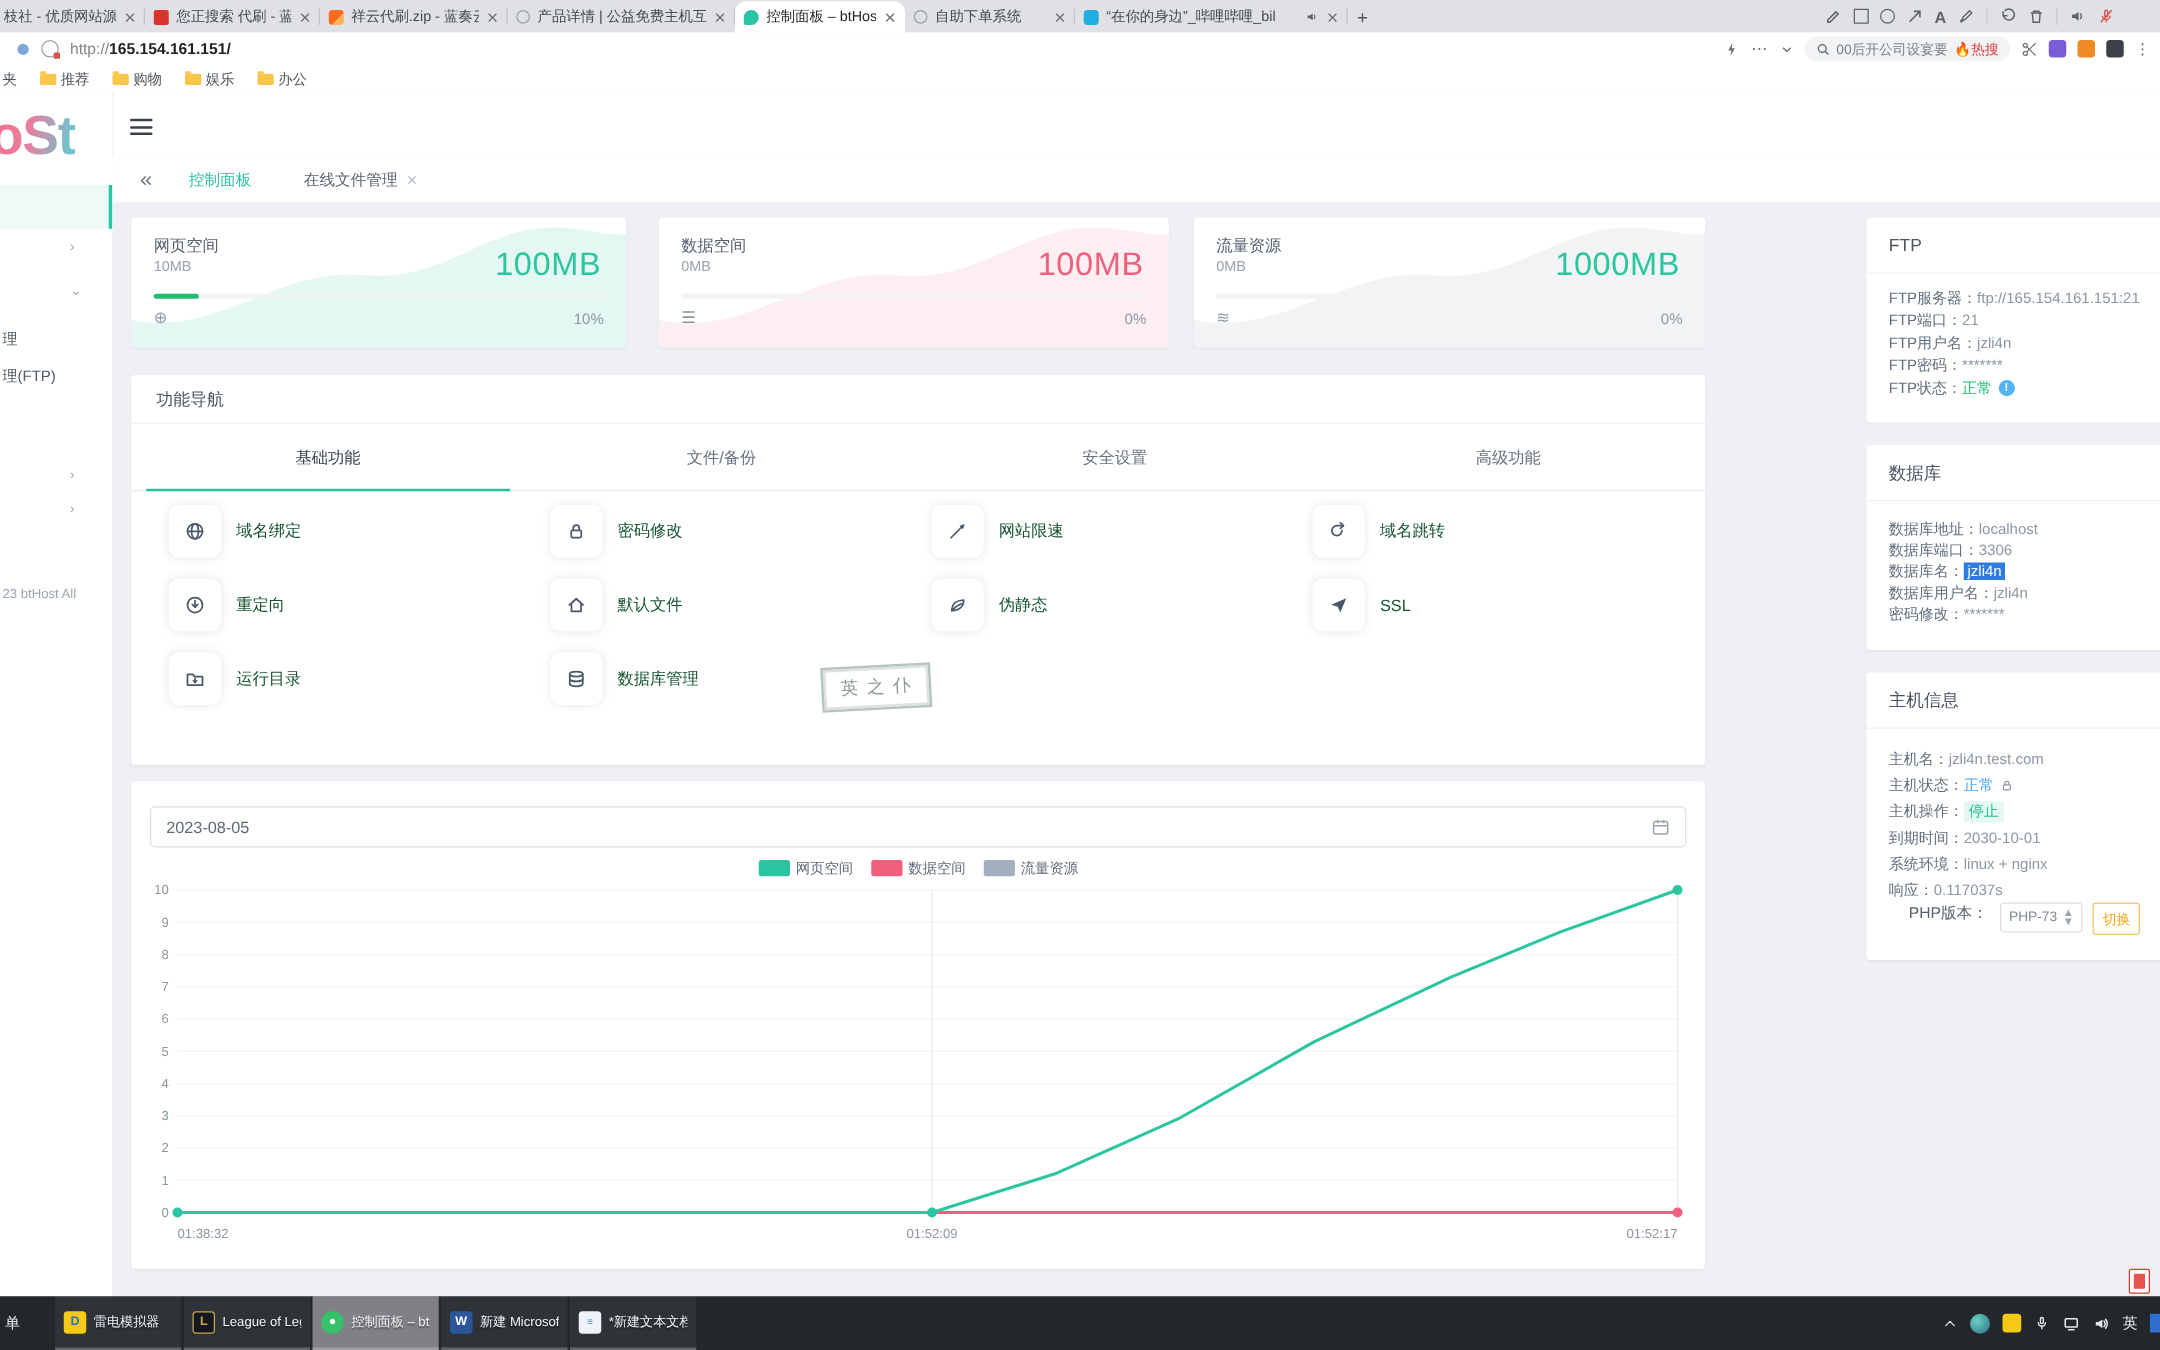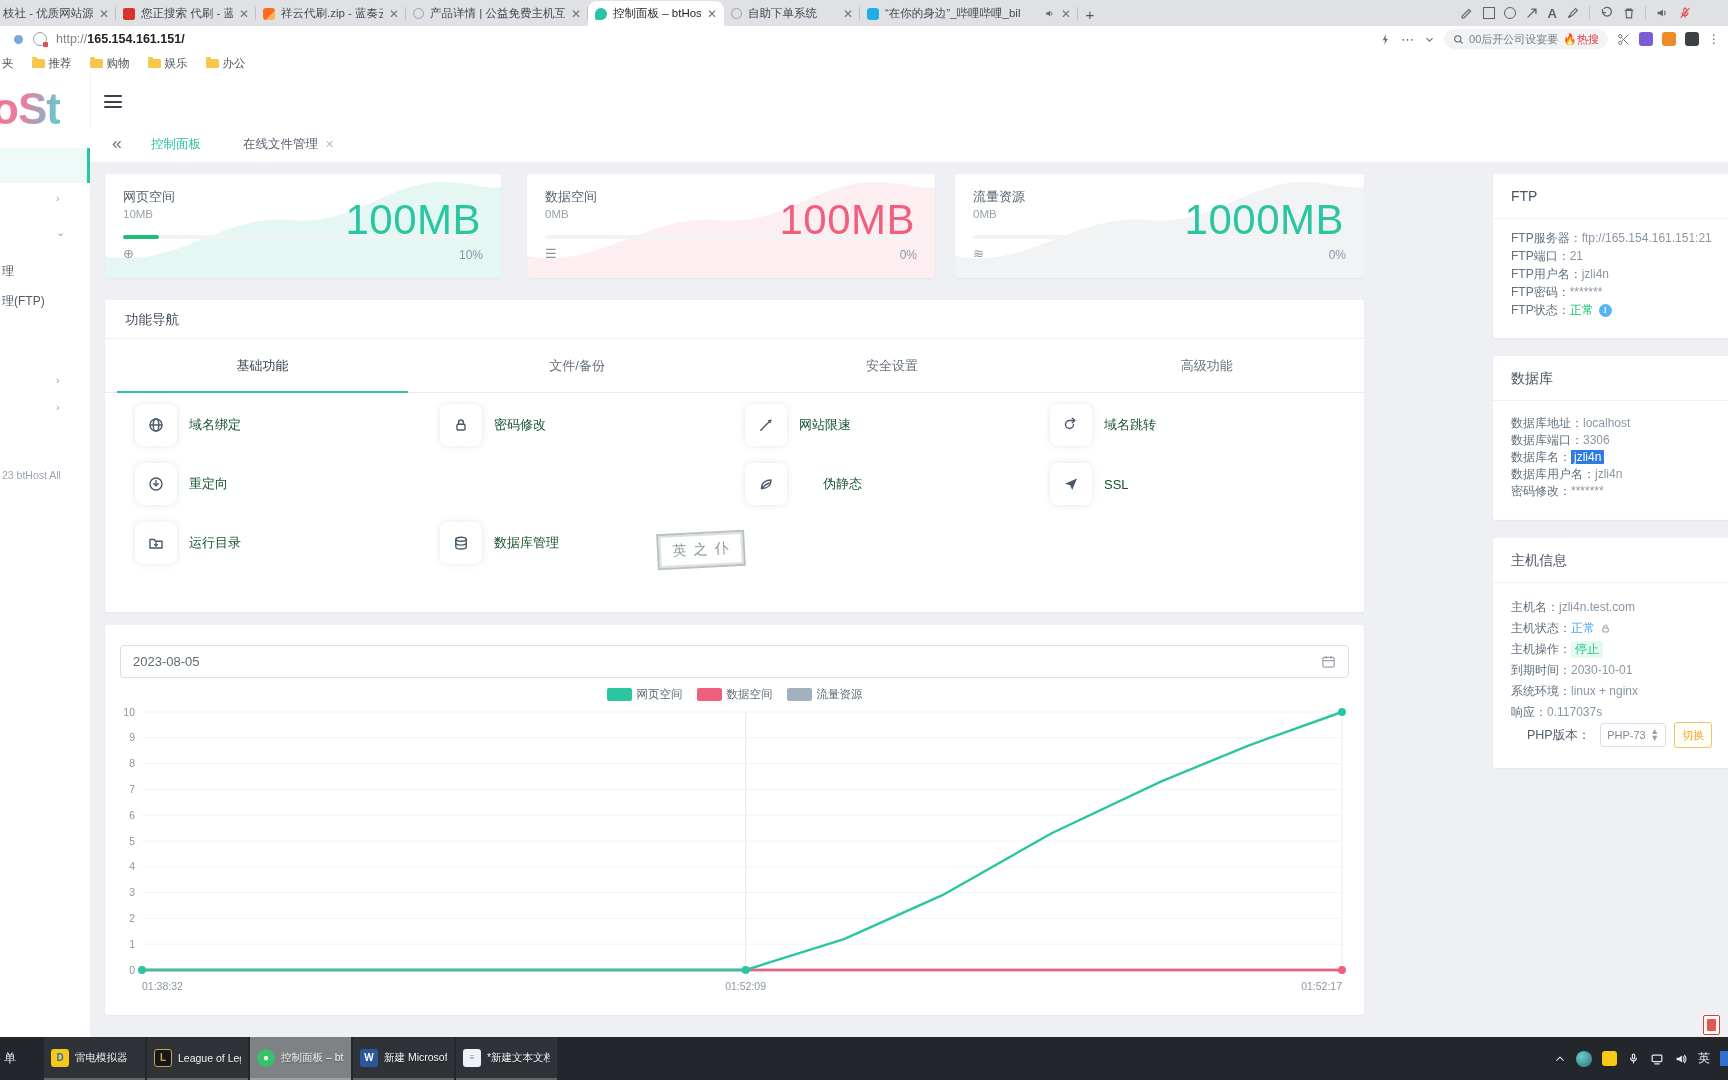--- a/index.html
+++ b/index.html
@@ -74,21 +74,21 @@
   .content{position:absolute;top:162px;left:90px;right:0;bottom:43px;background:#eef0f3;}
   .card{position:absolute;background:#fff;border-radius:3px;box-shadow:0 1px 2px rgba(31,45,61,.05);}
   
   .stat{height:104px;overflow:hidden;}
   .wave{position:absolute;inset:0;width:100%;height:100%;}
   .wave-teal path{fill:rgba(43,197,162,.13);}
   .wave-pink path{fill:rgba(240,96,126,.11);}
   .wave-gray path{fill:rgba(148,163,178,.13);}
   .stat .t{position:absolute;left:18px;top:14px;font-size:13px;color:#55616e;}
   .stat .u{position:absolute;left:18px;top:34px;font-size:11.5px;color:#97a2ae;}
-  .stat .v{position:absolute;right:20px;top:22px;font-size:42px;letter-spacing:.5px;}
+  .stat .v{position:absolute;right:20px;top:22px;font-size:26px;letter-spacing:.5px;}
   .stat .track{position:absolute;left:18px;right:18px;top:61px;height:4px;background:#f1f3f5;border-radius:2px;}
   .stat .fill{position:absolute;left:0;top:0;bottom:0;border-radius:2px;background:#21bd73;}
   .stat .ic{position:absolute;left:18px;top:72px;font-size:13px;color:#8b97a4;}
   .stat .pc{position:absolute;right:18px;top:74px;font-size:12px;color:#8b97a4;}
   
   .fn-title{position:absolute;left:20px;top:11px;font-size:13.5px;color:#47525e;}
   .fn-div{position:absolute;left:0;right:0;top:38px;height:1px;background:#eef0f2;}
   .fn-tabs{position:absolute;left:0;right:0;top:39px;height:53px;display:flex;border-bottom:1px solid #e9ebee;}
   .fn-tab{flex:1;display:flex;align-items:center;justify-content:center;font-size:13px;color:#67727e;position:relative;text-align:right;}
   .fn-tab.active{color:#39434e;}
@@ -116,21 +116,21 @@
   .prow{position:absolute;left:18px;right:12px;height:18px;font-size:12px;white-space:nowrap;display:flex;align-items:center;}
   .plabel{color:#61707f;}
   .pvalue{color:#8b97a4;}
   .v-green{color:#19be6b;}
   .v-blue{color:#4aa8f0;}
   .v-sel{background:#2e7ce0;color:#fff;padding:0 3px;}
   .v-pill{color:#27c28b;background:#e4f9f0;padding:0 4px;border-radius:2px;}
   .infoc{width:13px;height:13px;border-radius:50%;background:#54b4f5;color:#fff;font-size:9px;font-weight:bold;
     display:inline-flex;align-items:center;justify-content:center;margin-left:5px;}
   .locksvg{margin-left:5px;}
-  .phprow{position:absolute;left:34px;top:184px;display:flex;align-items:center;}
+  .phprow{position:absolute;left:34px;top:184px;display:flex;align-items:flex-start;}
   .phprow .lb{font-size:12.5px;color:#55616e;}
   .phpsel{margin-left:10px;width:66px;height:24px;border:1px solid #dcdfe6;border-radius:3px;display:flex;align-items:center;
     justify-content:space-between;padding:0 6px;box-sizing:border-box;font-size:11px;color:#808a95;}
   .phpsel .ar{font-size:9px;color:#9aa4af;line-height:.75;}
   .switchbtn{margin-left:8px;height:24px;padding:0 7px;border:1px solid #f5c06a;border-radius:3px;background:#fffdf7;
     color:#f5a623;font-size:11px;display:flex;align-items:center;}
   
   .taskbar{position:absolute;left:0;bottom:0;right:0;height:43px;background:#23262b;display:flex;align-items:stretch;}
   .tk-frag{width:40px;display:flex;align-items:center;color:#e8eaec;font-size:12px;padding-left:4px;}
   .tk-item{width:101px;margin-right:2px;display:flex;align-items:center;gap:6px;padding:0 7px;box-sizing:border-box;
@@ -405,21 +405,30 @@
       <div class="fn-item" style="left:30px;top:162px;">
         <span class="fn-ic">
             <svg width="16" height="16" viewBox="0 0 16 16">
               <circle cx="8" cy="8" r="6"></circle>
               <path d="M8 4.5v5"></path>
               <path d="M5.8 7.5 8 9.7l2.2-2.2"></path>
             </svg>
           </span>
         <span class="fn-lb">重定向</span>
       </div>
-      <div class="fn-item" style="left:640px;top:162px;gap:24px;">
+      <div class="fn-item" style="left:335px;top:162px;">
+        <span class="fn-ic">
+            <svg width="16" height="16" viewBox="0 0 16 16">
+              <path d="M2.6 8 8 3l5.4 5"></path>
+              <path d="M4.2 7.5V13h7.6V7.5"></path>
+            </svg>
+          </span>
+        <span class="fn-lb">默认文件</span>
+      </div>
+      <div class="fn-item" style="left:640px;top:162px;">
         <span class="fn-ic">
             <svg width="16" height="16" viewBox="0 0 16 16">
               <path d="M3.5 12.5C3.5 6.5 8 4 13 4c0 5.5-4 8.5-9.5 8.5Z"></path>
               <path d="M3.5 12.5C6 9.5 8.5 8 11 7"></path>
             </svg>
           </span>
         <span class="fn-lb">伪静态</span>
       </div>
       <div class="fn-item" style="left:945px;top:162px;">
         <span class="fn-ic">

